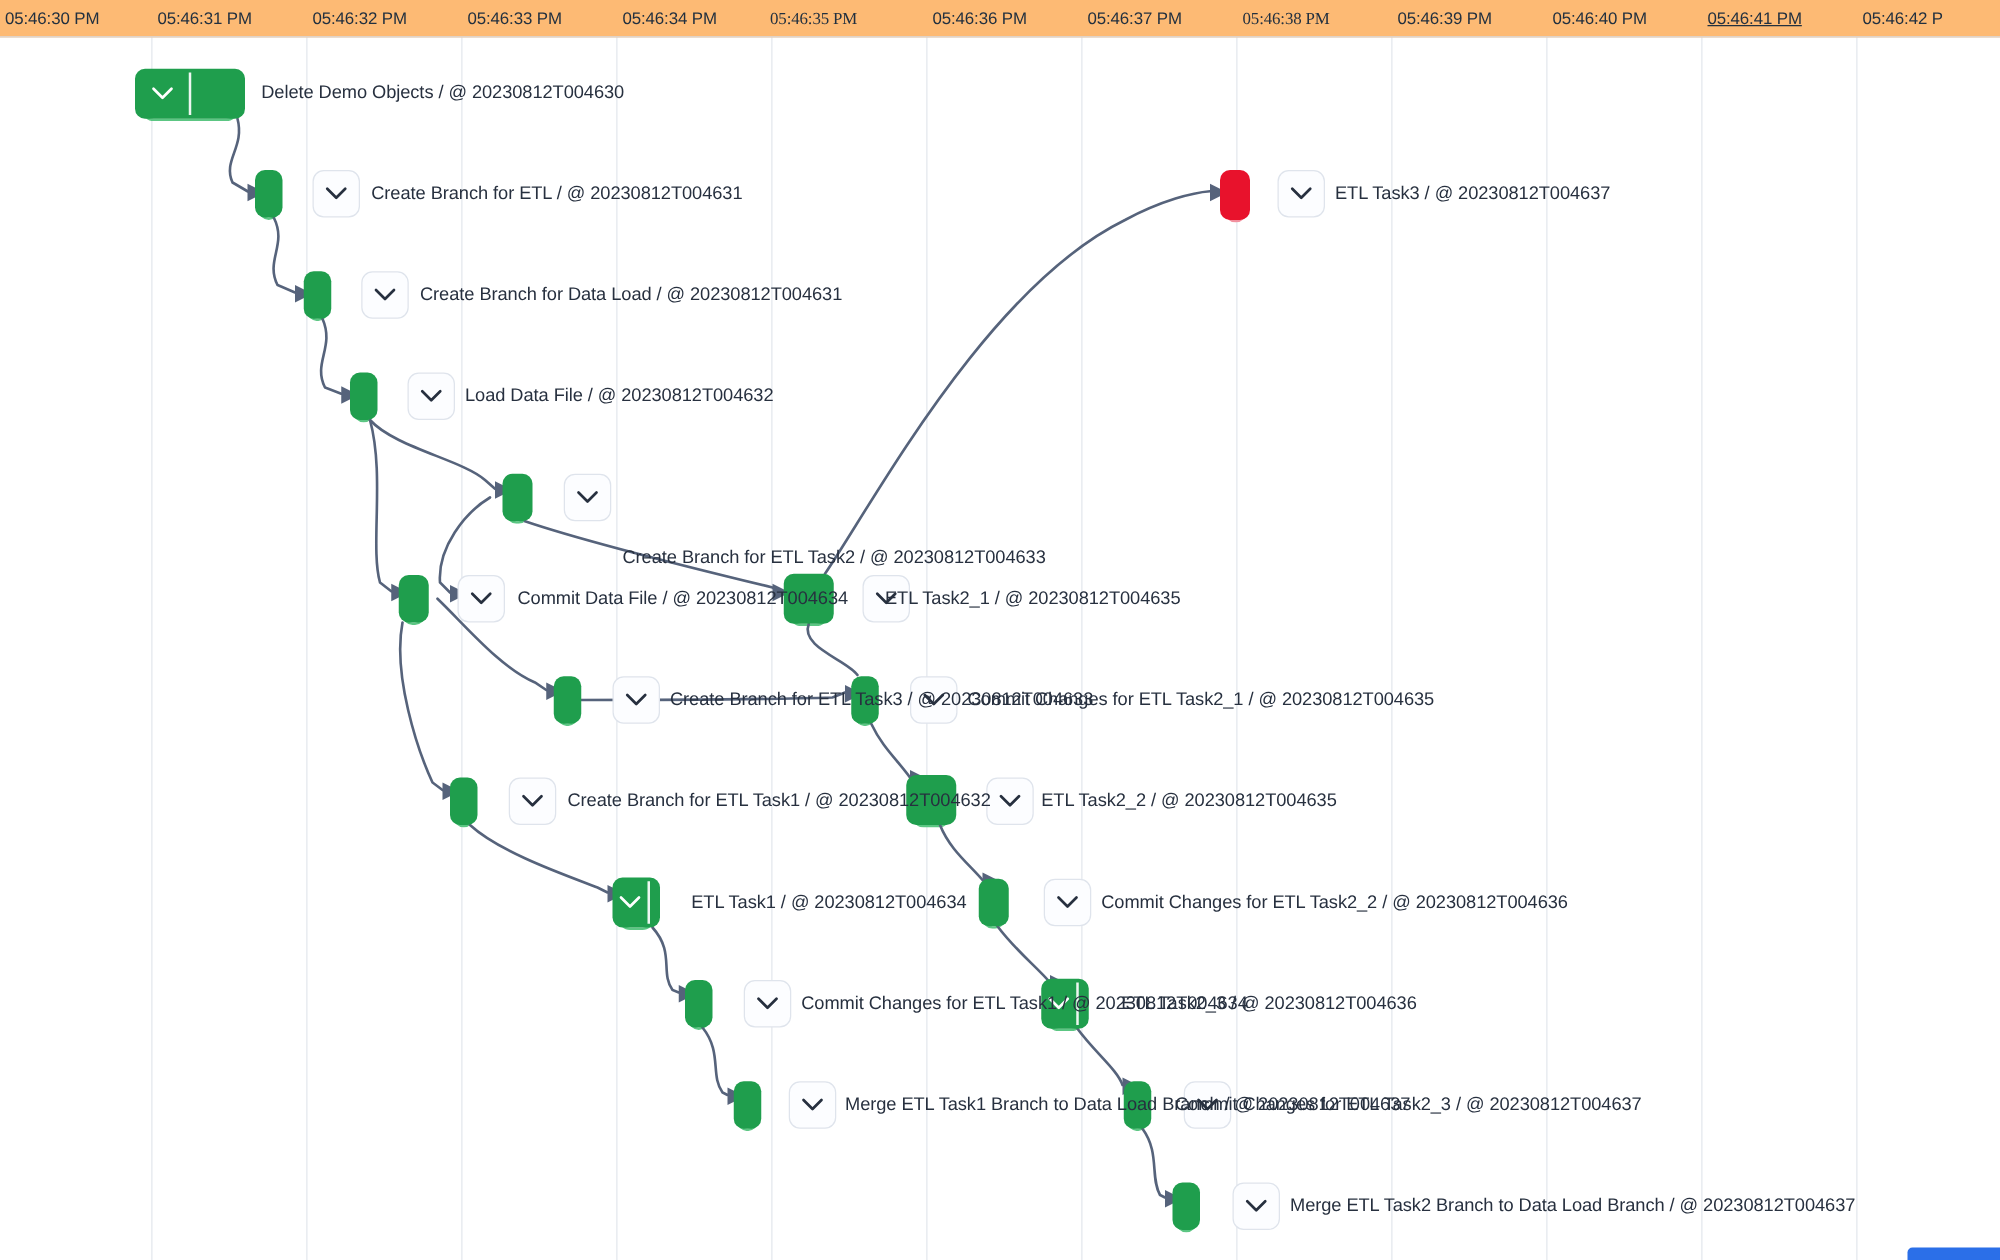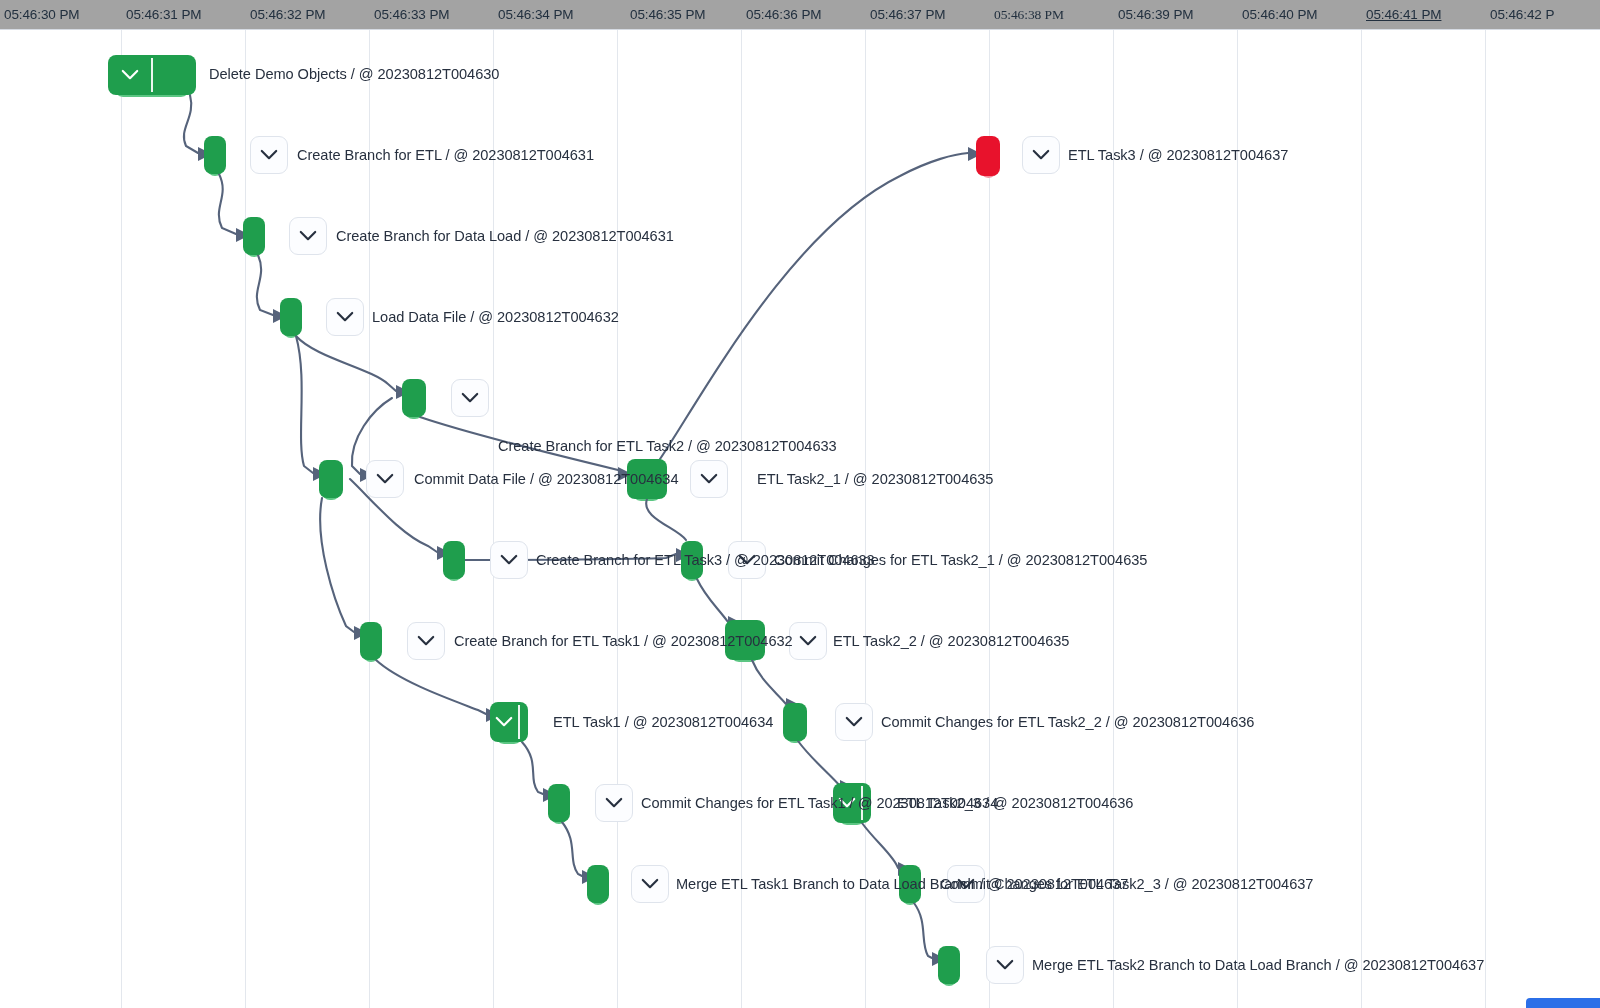--- a/index.html
+++ b/index.html
@@ -15,21 +15,21 @@
     position: relative;
     width: 1600px; height: 1008px;
     background: #ffffff;
   }
 
   
   .axis {
     position: absolute; left: 0; top: 0;
     width: 1600px; height: 30px;
     border-bottom: 1px solid #d6dbe3;
-    background: #a3a3a3;
+    background: #fdba74;
     z-index: 6;
   }
   .tick-label {
     position: absolute;
     top: 7px;
     font-size: 13.5px;
     color: #22303f;
     white-space: nowrap;
     letter-spacing: -0.1px;
   }
@@ -137,21 +137,21 @@
       <div class="gridline" style="left: 1485px;"></div>
     </div>
 
   <div class="axis">
     <div id="axis-ticks">
         <div class="tick-label" style="left: 4px;">05:46:30 PM</div>
         <div class="tick-label" style="left: 126px;">05:46:31 PM</div>
         <div class="tick-label" style="left: 250px;">05:46:32 PM</div>
         <div class="tick-label" style="left: 374px;">05:46:33 PM</div>
         <div class="tick-label" style="left: 498px;">05:46:34 PM</div>
-        <div class="tick-label" style="left: 630px;">05:46:35 PM</div>
+        <div class="tick-label" style="left: 616px; font-family: Liberation Serif, serif;">05:46:35 PM</div>
         <div class="tick-label" style="left: 746px;">05:46:36 PM</div>
         <div class="tick-label" style="left: 870px;">05:46:37 PM</div>
         <div class="tick-label" style="left: 994px; font-family: Liberation Serif, serif;">05:46:38 PM</div>
         <div class="tick-label" style="left: 1118px;">05:46:39 PM</div>
         <div class="tick-label" style="left: 1242px;">05:46:40 PM</div>
         <div class="tick-label" style="left: 1366px; text-decoration: underline;">05:46:41 PM</div>
         <div class="tick-label" style="left: 1490px;">05:46:42 P</div>
       </div>
   </div>
 
@@ -248,21 +248,21 @@
         </svg>
       </div>
       <div class="node-label" style="left: 414px; top: 471px;">Commit Data File / @ 20230812T004634</div>
       <div class="shadowbar" style="left: 632px; top: 492px; width: 30px; height: 9px; border-color: rgb(92, 198, 131);"></div>
       <div class="bar" style="left: 627px; top: 459px; width: 40px; height: 40px; position: absolute; z-index: 3;"></div>
       <div class="chev-box" style="left: 690px; top: 460px;">
         <svg width="18" height="11.16" viewBox="0 0 20 12">
           <path d="M2 2 L10 10 L18 2" fill="none" stroke="#27303f" stroke-width="2.4" stroke-linecap="round" stroke-linejoin="round"></path>
         </svg>
       </div>
-      <div class="node-label" style="left: 757px; top: 471px;">ETL Task2_1 / @ 20230812T004635</div>
+      <div class="node-label" style="left: 708px; top: 471px;">ETL Task2_1 / @ 20230812T004635</div>
       <div class="shadowbar" style="left: 446px; top: 573px; width: 16px; height: 8px; border-color: rgb(92, 198, 131);"></div>
       <div class="bar" style="left: 443px; top: 541px; width: 22px; height: 38px; position: absolute; z-index: 3;"></div>
       <div class="chev-box" style="left: 490px; top: 541px;">
         <svg width="18" height="11.16" viewBox="0 0 20 12">
           <path d="M2 2 L10 10 L18 2" fill="none" stroke="#27303f" stroke-width="2.4" stroke-linecap="round" stroke-linejoin="round"></path>
         </svg>
       </div>
       <div class="node-label" style="left: 536px; top: 552px;">Create Branch for ETL Task3 / @ 20230812T004633</div>
       <div class="shadowbar" style="left: 684px; top: 573px; width: 16px; height: 8px; border-color: rgb(92, 198, 131);"></div>
       <div class="bar" style="left: 681px; top: 541px; width: 22px; height: 38px; position: absolute; z-index: 3;"></div>

